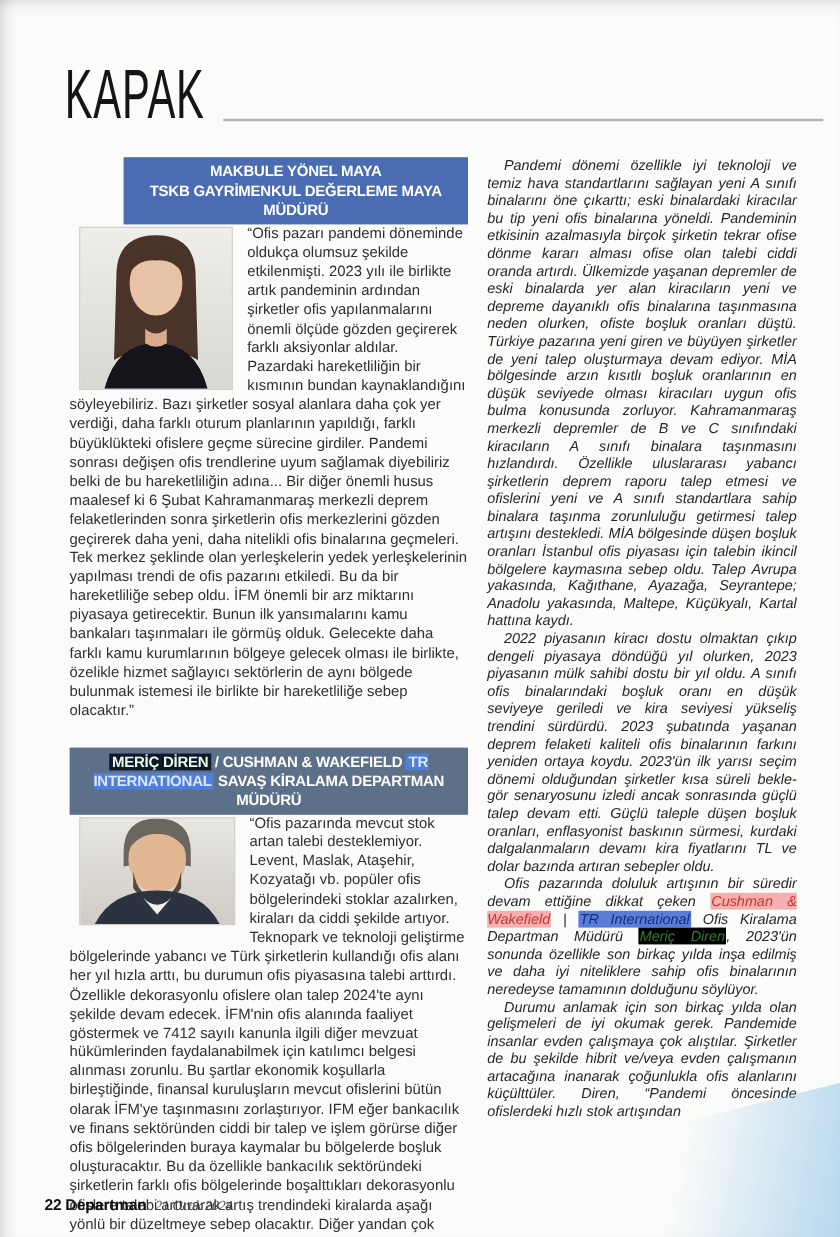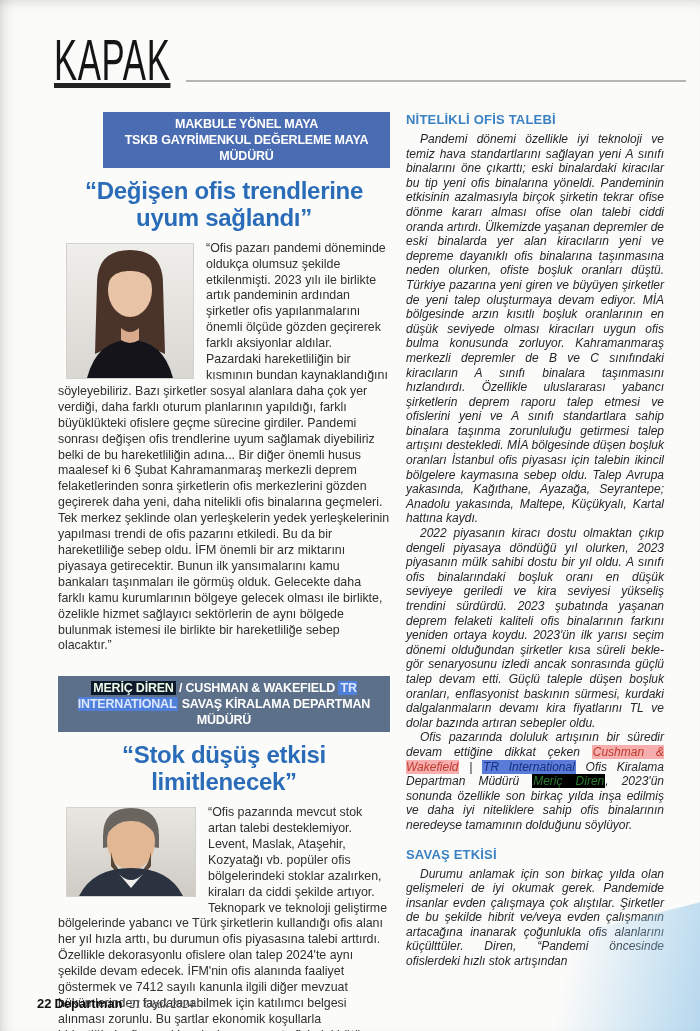--- a/index.html
+++ b/index.html
@@ -3,21 +3,21 @@
 <meta charset="utf-8">
 <style>
   html,body{margin:0;padding:0;background:#e9e9e7;}
   .page{
     width:700px;height:1031px;margin:0 auto;position:relative;overflow:hidden;
     background:#fbfbf9;
     box-shadow:inset 12px 0 18px -14px rgba(0,0,0,.25), inset 0 10px 16px -12px rgba(0,0,0,.2);
     font-family:"Liberation Sans",sans-serif;color:#222;
   }
   
-  .kapak-row{display:flex;align-items:flex-end;padding:22px 10px 0 54px;height:64px;text-decoration:underline;}
+  .kapak-row{display:flex;align-items:flex-end;padding:41px 10px 0 54px;height:64px;}
   .kapak{
     font-size:58px;line-height:.92;font-weight:400;color:#151515;letter-spacing:1px;
     transform:scaleX(.60);transform-origin:left bottom;white-space:nowrap;
   }
   .kapak-rule{flex:1;border-bottom:2px solid #b5b5b3;margin:0 4px 4px -62px;}
   
   .content{display:flex;gap:16px;padding:26px 36px 0 58px;}
   .col-left{width:332px;flex:none;}
   .col-right{width:258px;flex:none;}
   
@@ -70,21 +70,20 @@
 
   <div class="content">
 
     <div class="col-left">
 
       <div>
         <div class="name-bar bar-1">
           <span>MAKBULE YÖNEL MAYA</span><br>
           <span>TSKB GAYRİMENKUL DEĞERLEME MAYA MÜDÜRÜ</span>
         </div>
-        <div class="headline">“Değişen ofis trendlerine uyum sağlandı”</div>
         <div class="quote">
           <span class="photo photo-1">
             <svg width="126" height="134" viewBox="0 0 126 134" xmlns="http://www.w3.org/2000/svg">
               <rect width="126" height="134" fill="#e4e3df"></rect>
               <rect width="126" height="134" fill="url(#g1)"></rect>
               <defs>
                   <linearGradient id="g1" x1="0" y1="0" x2="0" y2="1">
                 <stop offset="0" stop-color="#efeeea"></stop>
                     <stop offset="1" stop-color="#d8d7d2"></stop>
               </linearGradient>
@@ -97,21 +96,20 @@
             </svg>
           </span>
           <span>“Ofis pazarı pandemi döneminde oldukça olumsuz şekilde etkilenmişti. 2023 yılı ile birlikte artık pandeminin ardından şirketler ofis yapılanmalarını önemli ölçüde gözden geçirerek farklı aksiyonlar aldılar. Pazardaki hareketliliğin bir kısmının bundan kaynaklandığını söyleyebiliriz. Bazı şirketler sosyal alanlara daha çok yer verdiği, daha farklı oturum planlarının yapıldığı, farklı büyüklükteki ofislere geçme sürecine girdiler. Pandemi sonrası değişen ofis trendlerine uyum sağlamak diyebiliriz belki de bu hareketliliğin adına... Bir diğer önemli husus maalesef ki 6 Şubat Kahramanmaraş merkezli deprem felaketlerinden sonra şirketlerin ofis merkezlerini gözden geçirerek daha yeni, daha nitelikli ofis binalarına geçmeleri. Tek merkez şeklinde olan yerleşkelerin yedek yerleşkelerinin yapılması trendi de ofis pazarını etkiledi. Bu da bir hareketliliğe sebep oldu. İFM önemli bir arz miktarını piyasaya getirecektir. Bunun ilk yansımalarını kamu bankaları taşınmaları ile görmüş olduk. Gelecekte daha farklı kamu kurumlarının bölgeye gelecek olması ile birlikte, özelikle hizmet sağlayıcı sektörlerin de aynı bölgede bulunmak istemesi ile birlikte bir hareketliliğe sebep olacaktır.”</span>
         </div>
       </div>
 
       <div class="iv-2">
         <div class="name-bar bar-2">
           <span class="hl-bar-green">MERİÇ DİREN</span><span> / CUSHMAN &amp; WAKEFIELD </span><span class="hl-bar-blue">TR INTERNATIONAL</span><span> SAVAŞ KİRALAMA DEPARTMAN MÜDÜRÜ</span>
         </div>
-        <div class="headline">“Stok düşüş etkisi limitlenecek”</div>
         <div class="quote">
           <span class="photo photo-2">
             <svg width="128" height="88" viewBox="0 0 128 88" xmlns="http://www.w3.org/2000/svg">
               <rect width="128" height="88" fill="url(#g2)"></rect>
               <defs>
                   <linearGradient id="g2" x1="0" y1="0" x2="0" y2="1">
                 <stop offset="0" stop-color="#e8e6e1"></stop>
                     <stop offset="1" stop-color="#cfccc6"></stop>
               </linearGradient>
                 </defs>
@@ -122,25 +120,23 @@
               <path d="M12 88 Q26 60 64 60 Q102 60 116 88 Z" fill="#2b3340"></path>
               <path d="M52 66 L64 80 L76 66 Q70 72 64 72 Q58 72 52 66Z" fill="#f2f1ee"></path>
             </svg>
           </span>
           <span>“Ofis pazarında mevcut stok artan talebi desteklemiyor. Levent, Maslak, Ataşehir, Kozyatağı vb. popüler ofis bölgelerindeki stoklar azalırken, kiraları da ciddi şekilde artıyor. Teknopark ve teknoloji geliştirme bölgelerinde yabancı ve Türk şirketlerin kullandığı ofis alanı her yıl hızla arttı, bu durumun ofis piyasasına talebi arttırdı. Özellikle dekorasyonlu ofislere olan talep 2024'te aynı şekilde devam edecek. İFM'nin ofis alanında faaliyet göstermek ve 7412 sayılı kanunla ilgili diğer mevzuat hükümlerinden faydalanabilmek için katılımcı belgesi alınması zorunlu. Bu şartlar ekonomik koşullarla birleştiğinde, finansal kuruluşların mevcut ofislerini bütün olarak İFM'ye taşınmasını zorlaştırıyor. IFM eğer bankacılık ve finans sektöründen ciddi bir talep ve işlem görürse diğer ofis bölgelerinden buraya kaymalar bu bölgelerde boşluk oluşturacaktır. Bu da özellikle bankacılık sektöründeki şirketlerin farklı ofis bölgelerinde boşalttıkları dekorasyonlu ofislere talebi arttırarak artış trendindeki kiralarda aşağı yönlü bir düzeltmeye sebep olacaktır. Diğer yandan çok ciddi şekilde azalmış olan stoğun bu düşüş etkisini limitlemesini beklediğimizi de belirtmeliyim.”</span>
         </div>
       </div>
     </div>
 
     <div class="col-right">
-      <div class="art-h">NİTELİKLİ OFİS TALEBİ</div>
       <p class="art-p">Pandemi dönemi özellikle iyi teknoloji ve temiz hava standartlarını sağlayan yeni A sınıfı binalarını öne çıkarttı; eski binalardaki kiracılar bu tip yeni ofis binalarına yöneldi. Pandeminin etkisinin azalmasıyla birçok şirketin tekrar ofise dönme kararı alması ofise olan talebi ciddi oranda artırdı. Ülkemizde yaşanan depremler de eski binalarda yer alan kiracıların yeni ve depreme dayanıklı ofis binalarına taşınmasına neden olurken, ofiste boşluk oranları düştü. Türkiye pazarına yeni giren ve büyüyen şirketler de yeni talep oluşturmaya devam ediyor. MİA bölgesinde arzın kısıtlı boşluk oranlarının en düşük seviyede olması kiracıları uygun ofis bulma konusunda zorluyor. Kahramanmaraş merkezli depremler de B ve C sınıfındaki kiracıların A sınıfı binalara taşınmasını hızlandırdı. Özellikle uluslararası yabancı şirketlerin deprem raporu talep etmesi ve ofislerini yeni ve A sınıfı standartlara sahip binalara taşınma zorunluluğu getirmesi talep artışını destekledi. MİA bölgesinde düşen boşluk oranları İstanbul ofis piyasası için talebin ikincil bölgelere kaymasına sebep oldu. Talep Avrupa yakasında, Kağıthane, Ayazağa, Seyrantepe; Anadolu yakasında, Maltepe, Küçükyalı, Kartal hattına kaydı.</p>
       <p class="art-p">2022 piyasanın kiracı dostu olmaktan çıkıp dengeli piyasaya döndüğü yıl olurken, 2023 piyasanın mülk sahibi dostu bir yıl oldu. A sınıfı ofis binalarındaki boşluk oranı en düşük seviyeye geriledi ve kira seviyesi yükseliş trendini sürdürdü. 2023 şubatında yaşanan deprem felaketi kaliteli ofis binalarının farkını yeniden ortaya koydu. 2023'ün ilk yarısı seçim dönemi olduğundan şirketler kısa süreli bekle-gör senaryosunu izledi ancak sonrasında güçlü talep devam etti. Güçlü taleple düşen boşluk oranları, enflasyonist baskının sürmesi, kurdaki dalgalanmaların devamı kira fiyatlarını TL ve dolar bazında artıran sebepler oldu.</p>
       <p class="art-p"><span>Ofis pazarında doluluk artışının bir süredir devam ettiğine dikkat çeken </span><span class="hl-red">Cushman &amp; Wakefield</span><span> | </span><span class="hl-blue">TR International</span><span> Ofis Kiralama Departman Müdürü </span><span class="hl-green">Meriç Diren</span><span>, 2023'ün sonunda özellikle son birkaç yılda inşa edilmiş ve daha iyi niteliklere sahip ofis binalarının neredeyse tamamının dolduğunu söylüyor.</span></p>
-      <div class="art-h">SAVAŞ ETKİSİ</div>
       <p class="art-p">Durumu anlamak için son birkaç yılda olan gelişmeleri de iyi okumak gerek. Pandemide insanlar evden çalışmaya çok alıştılar. Şirketler de bu şekilde hibrit ve/veya evden çalışmanın artacağına inanarak çoğunlukla ofis alanlarını küçülttüler. Diren, “Pandemi öncesinde ofislerdeki hızlı stok artışından</p>
     </div>
   </div>
 
   <div class="footer">
     <span class="pg">22</span>
     <span class="mag" style="margin-left:-4px">Departman</span>
     <span class="date">21 Ocak 2024</span>
   </div>
 

